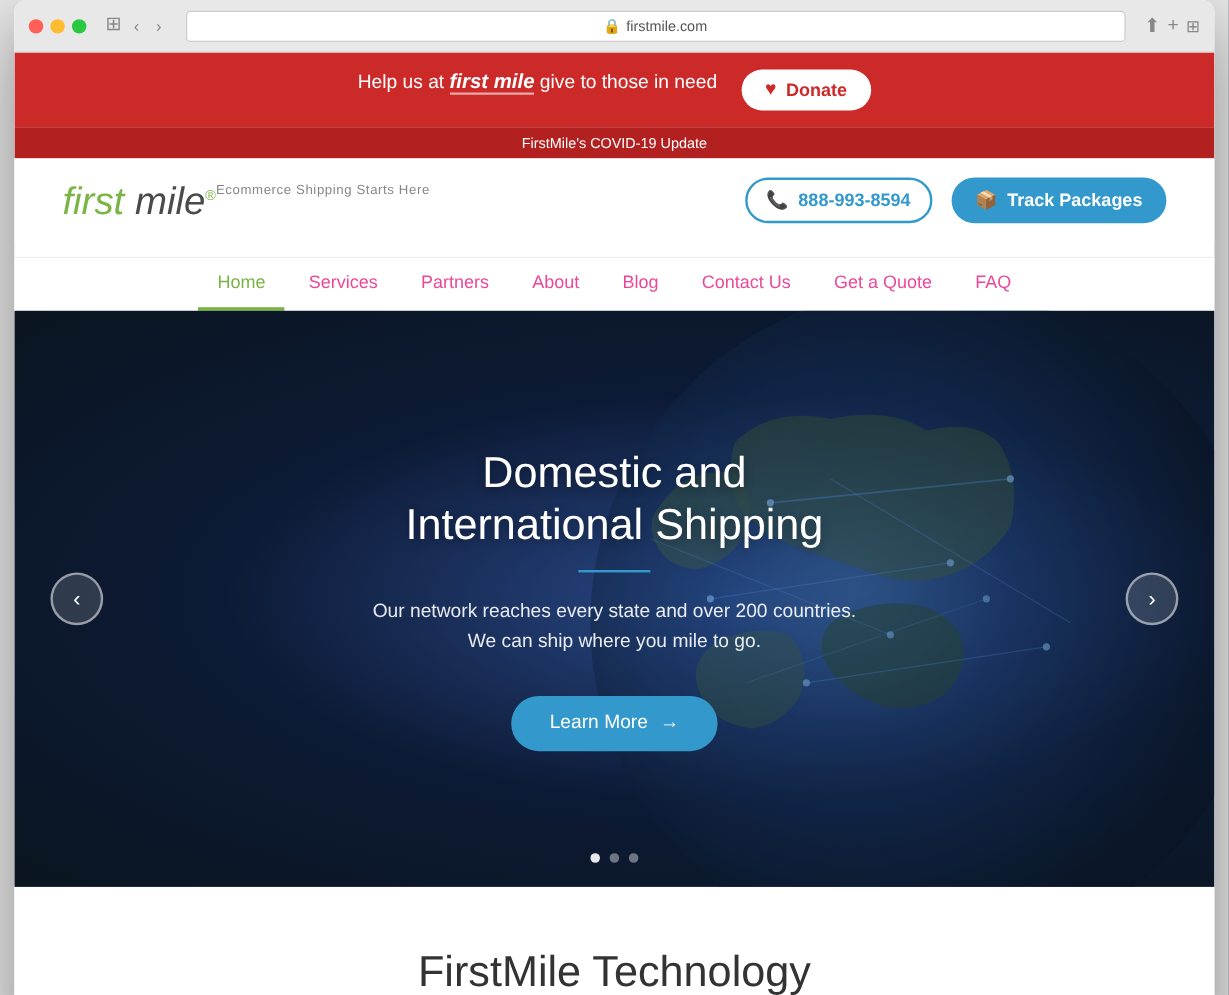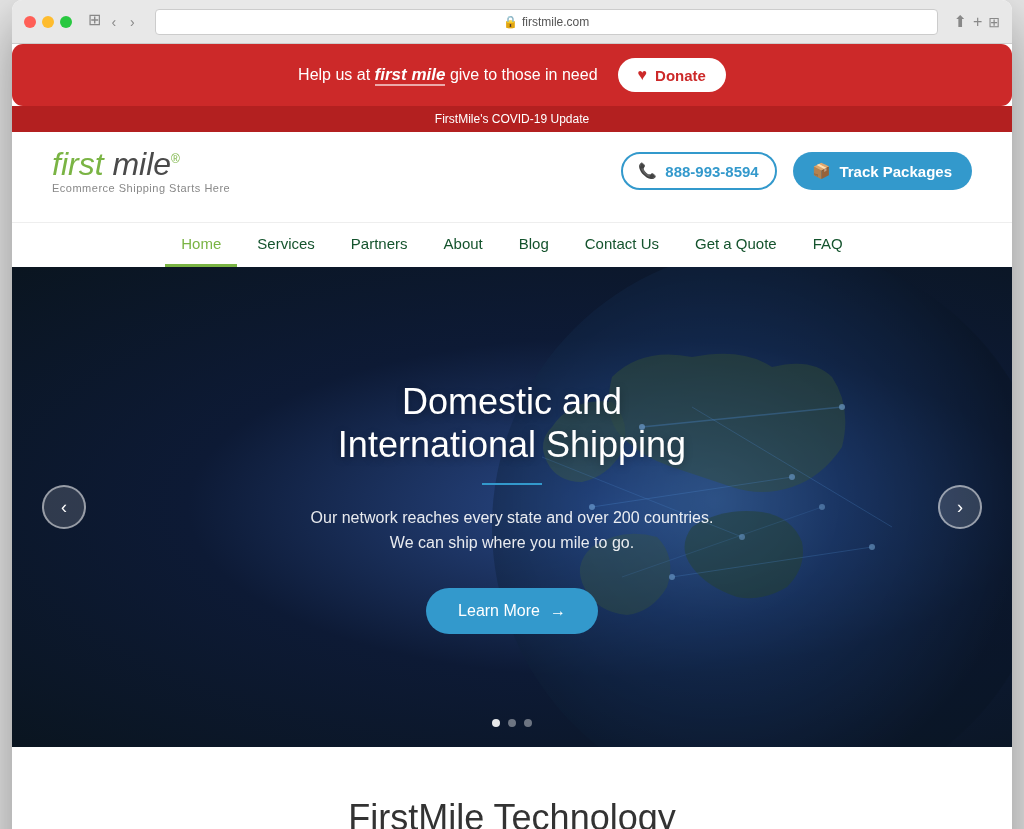--- a/index.html
+++ b/index.html
@@ -47,24 +47,23 @@
     .browser-action-btn { background: none; border: none; cursor: pointer; color: #888; font-size: 16px; }
 
     
     .website { background: #fff; }
 
     
     .donation-banner {
       background: #cc2929;
       padding: 14px 20px;
       display: flex;
-      align-items: center;
+      align-items: flex-start;
       justify-content: center;
       gap: 20px;
-      border-radius: 11px;
     }
     .donation-banner-text {
       color: #fff;
       font-size: 16px;
     }
     .donation-banner-text .logo-text {
       font-style: italic;
       font-weight: 600;
       font-size: 17px;
       border-bottom: 2px solid rgba(255,255,255,0.6);
@@ -97,21 +96,20 @@
     
     .header {
       background: #fff;
       padding: 16px 40px;
       display: flex;
       align-items: center;
       justify-content: space-between;
     }
     .logo {
       display: flex;
-      flex-direction: column;
     }
     .logo-brand {
       font-size: 32px;
       font-weight: 300;
       color: #7ab444;
       font-style: italic;
       line-height: 1;
     }
     .logo-brand span { color: #4a4a4a; }
     .logo-tagline {
@@ -159,21 +157,21 @@
       padding: 0 40px;
       display: flex;
       align-items: center;
       justify-content: center;
       gap: 4px;
       margin-top: 12px;
     }
     .nav-item {
       padding: 12px 16px;
       font-size: 15px;
-      color: #14532d;
+      color: #ec4899;
       cursor: pointer;
       text-decoration: none;
       border-bottom: 3px solid transparent;
     }
     .nav-item.active { color: #7ab444; border-bottom-color: #7ab444; font-weight: 500; }
 
     
     .hero {
       position: relative;
       height: 480px;

